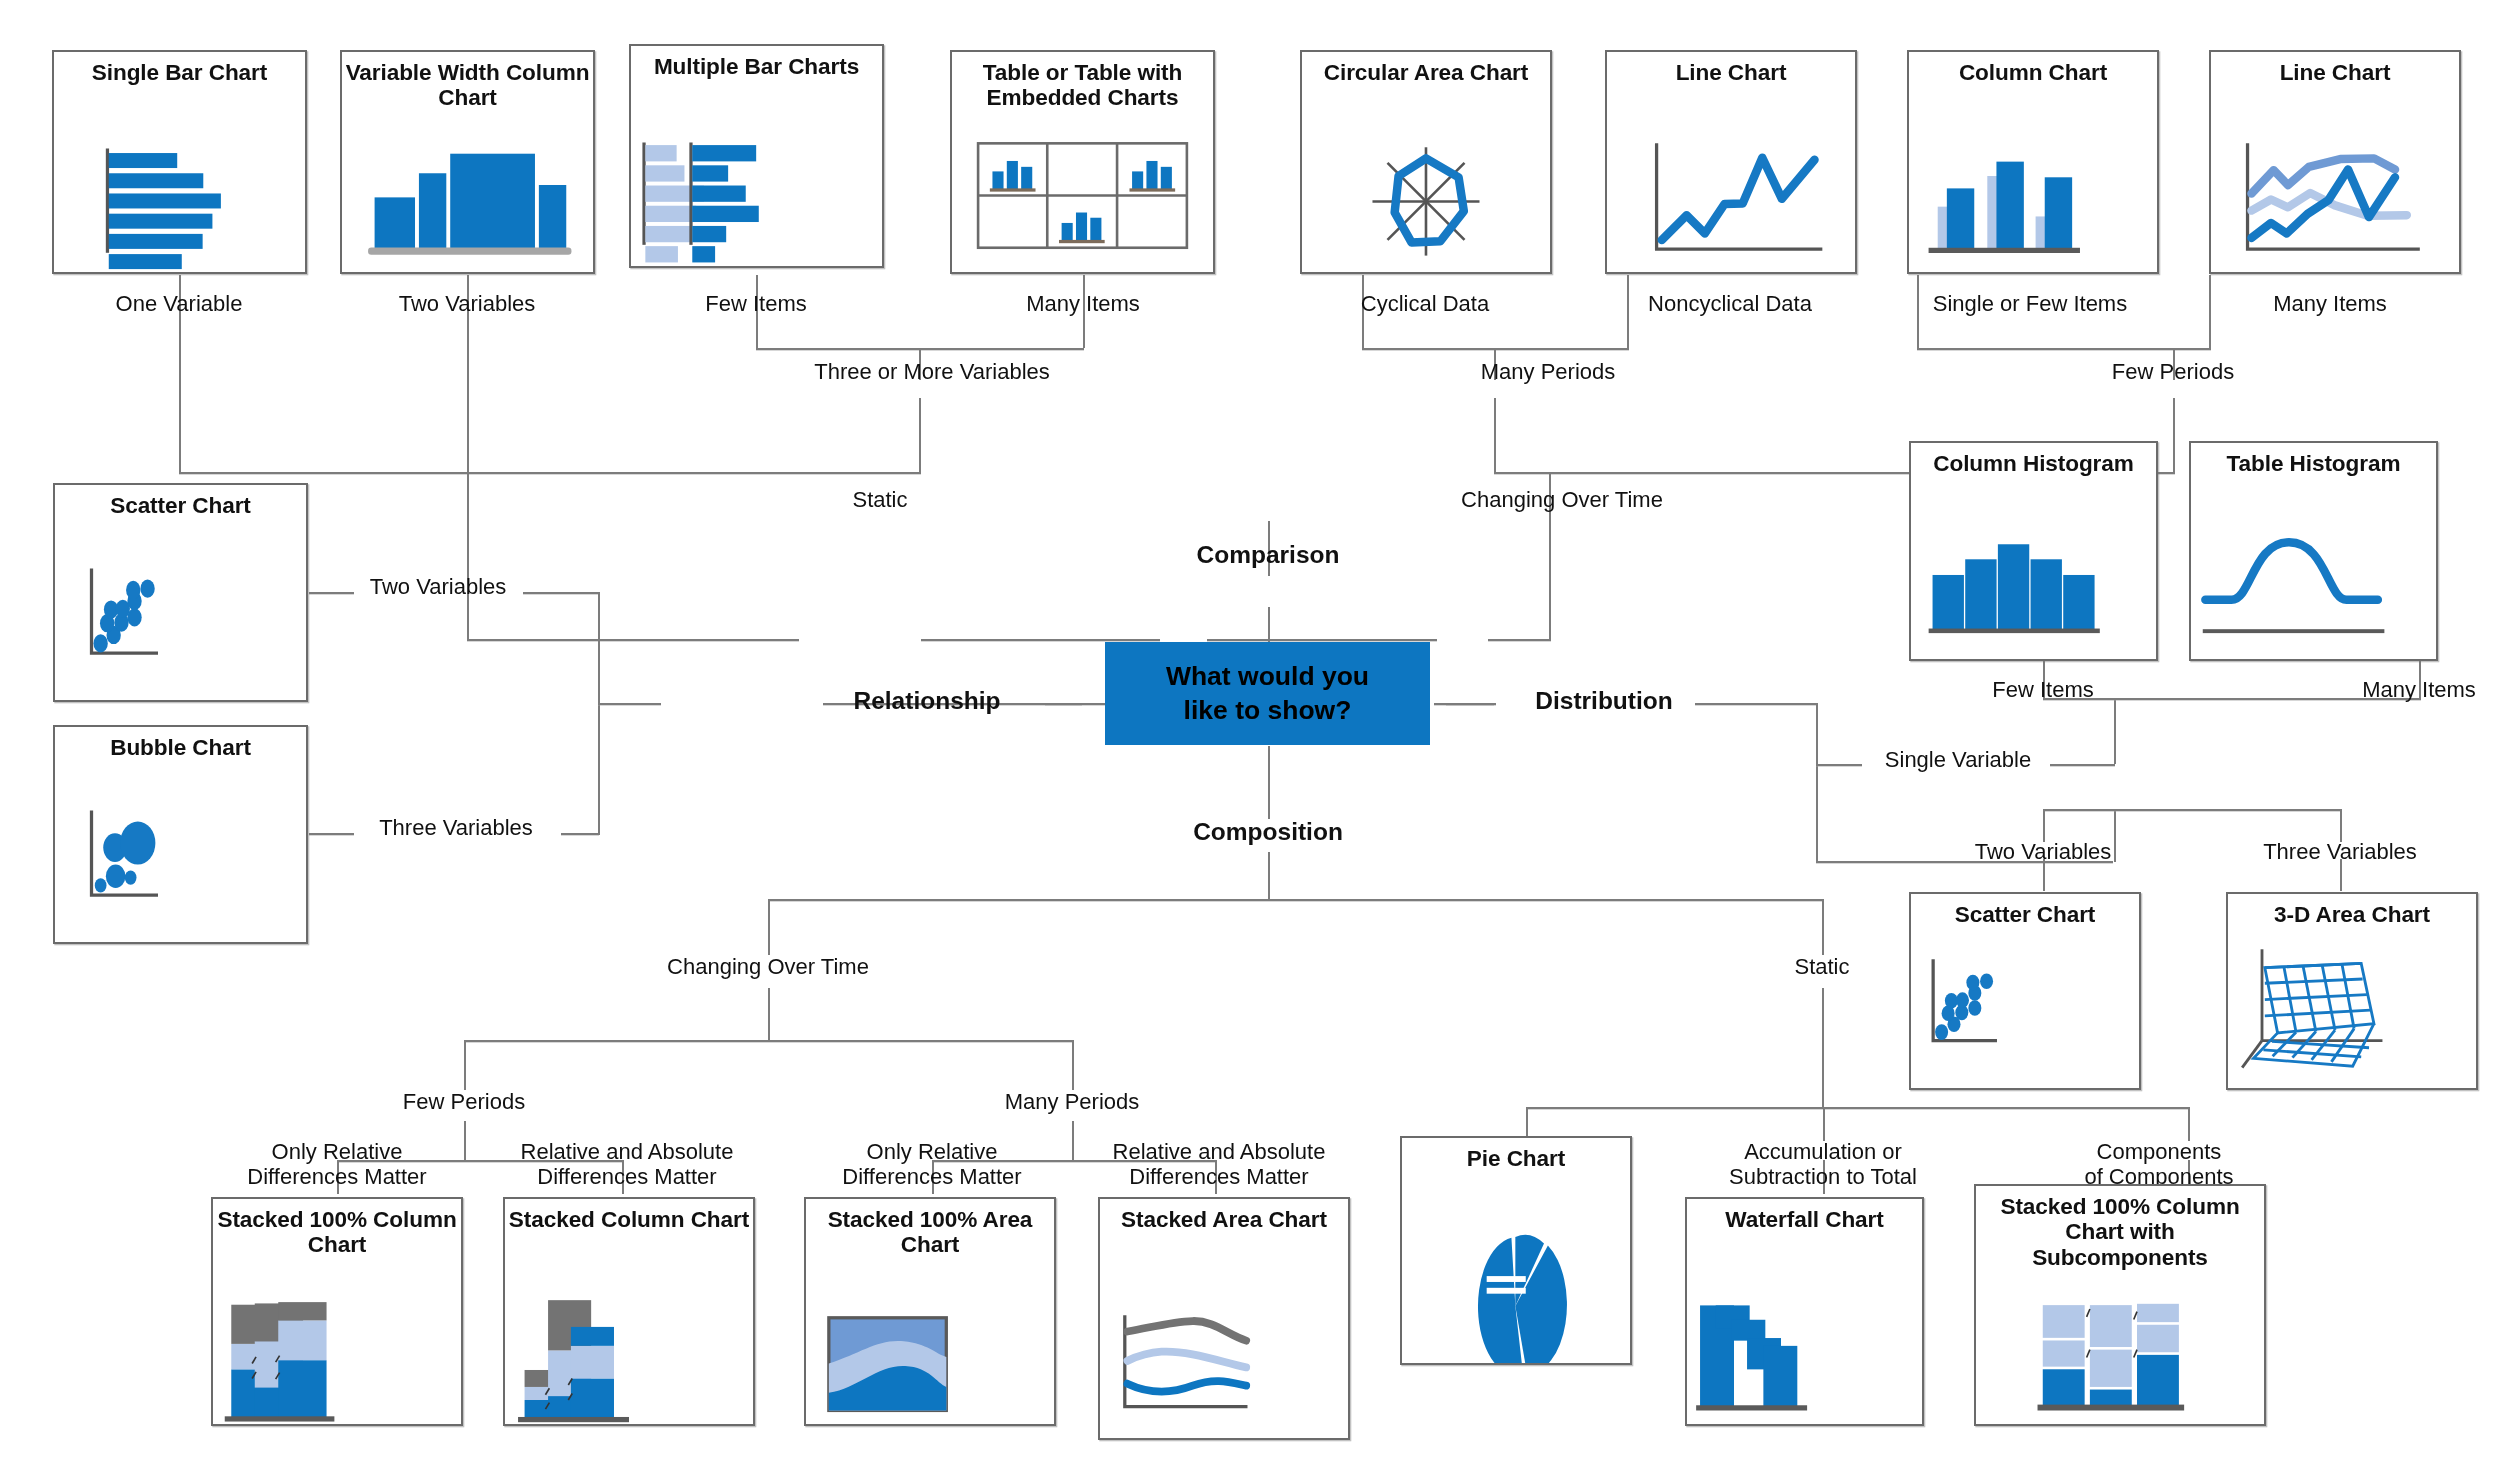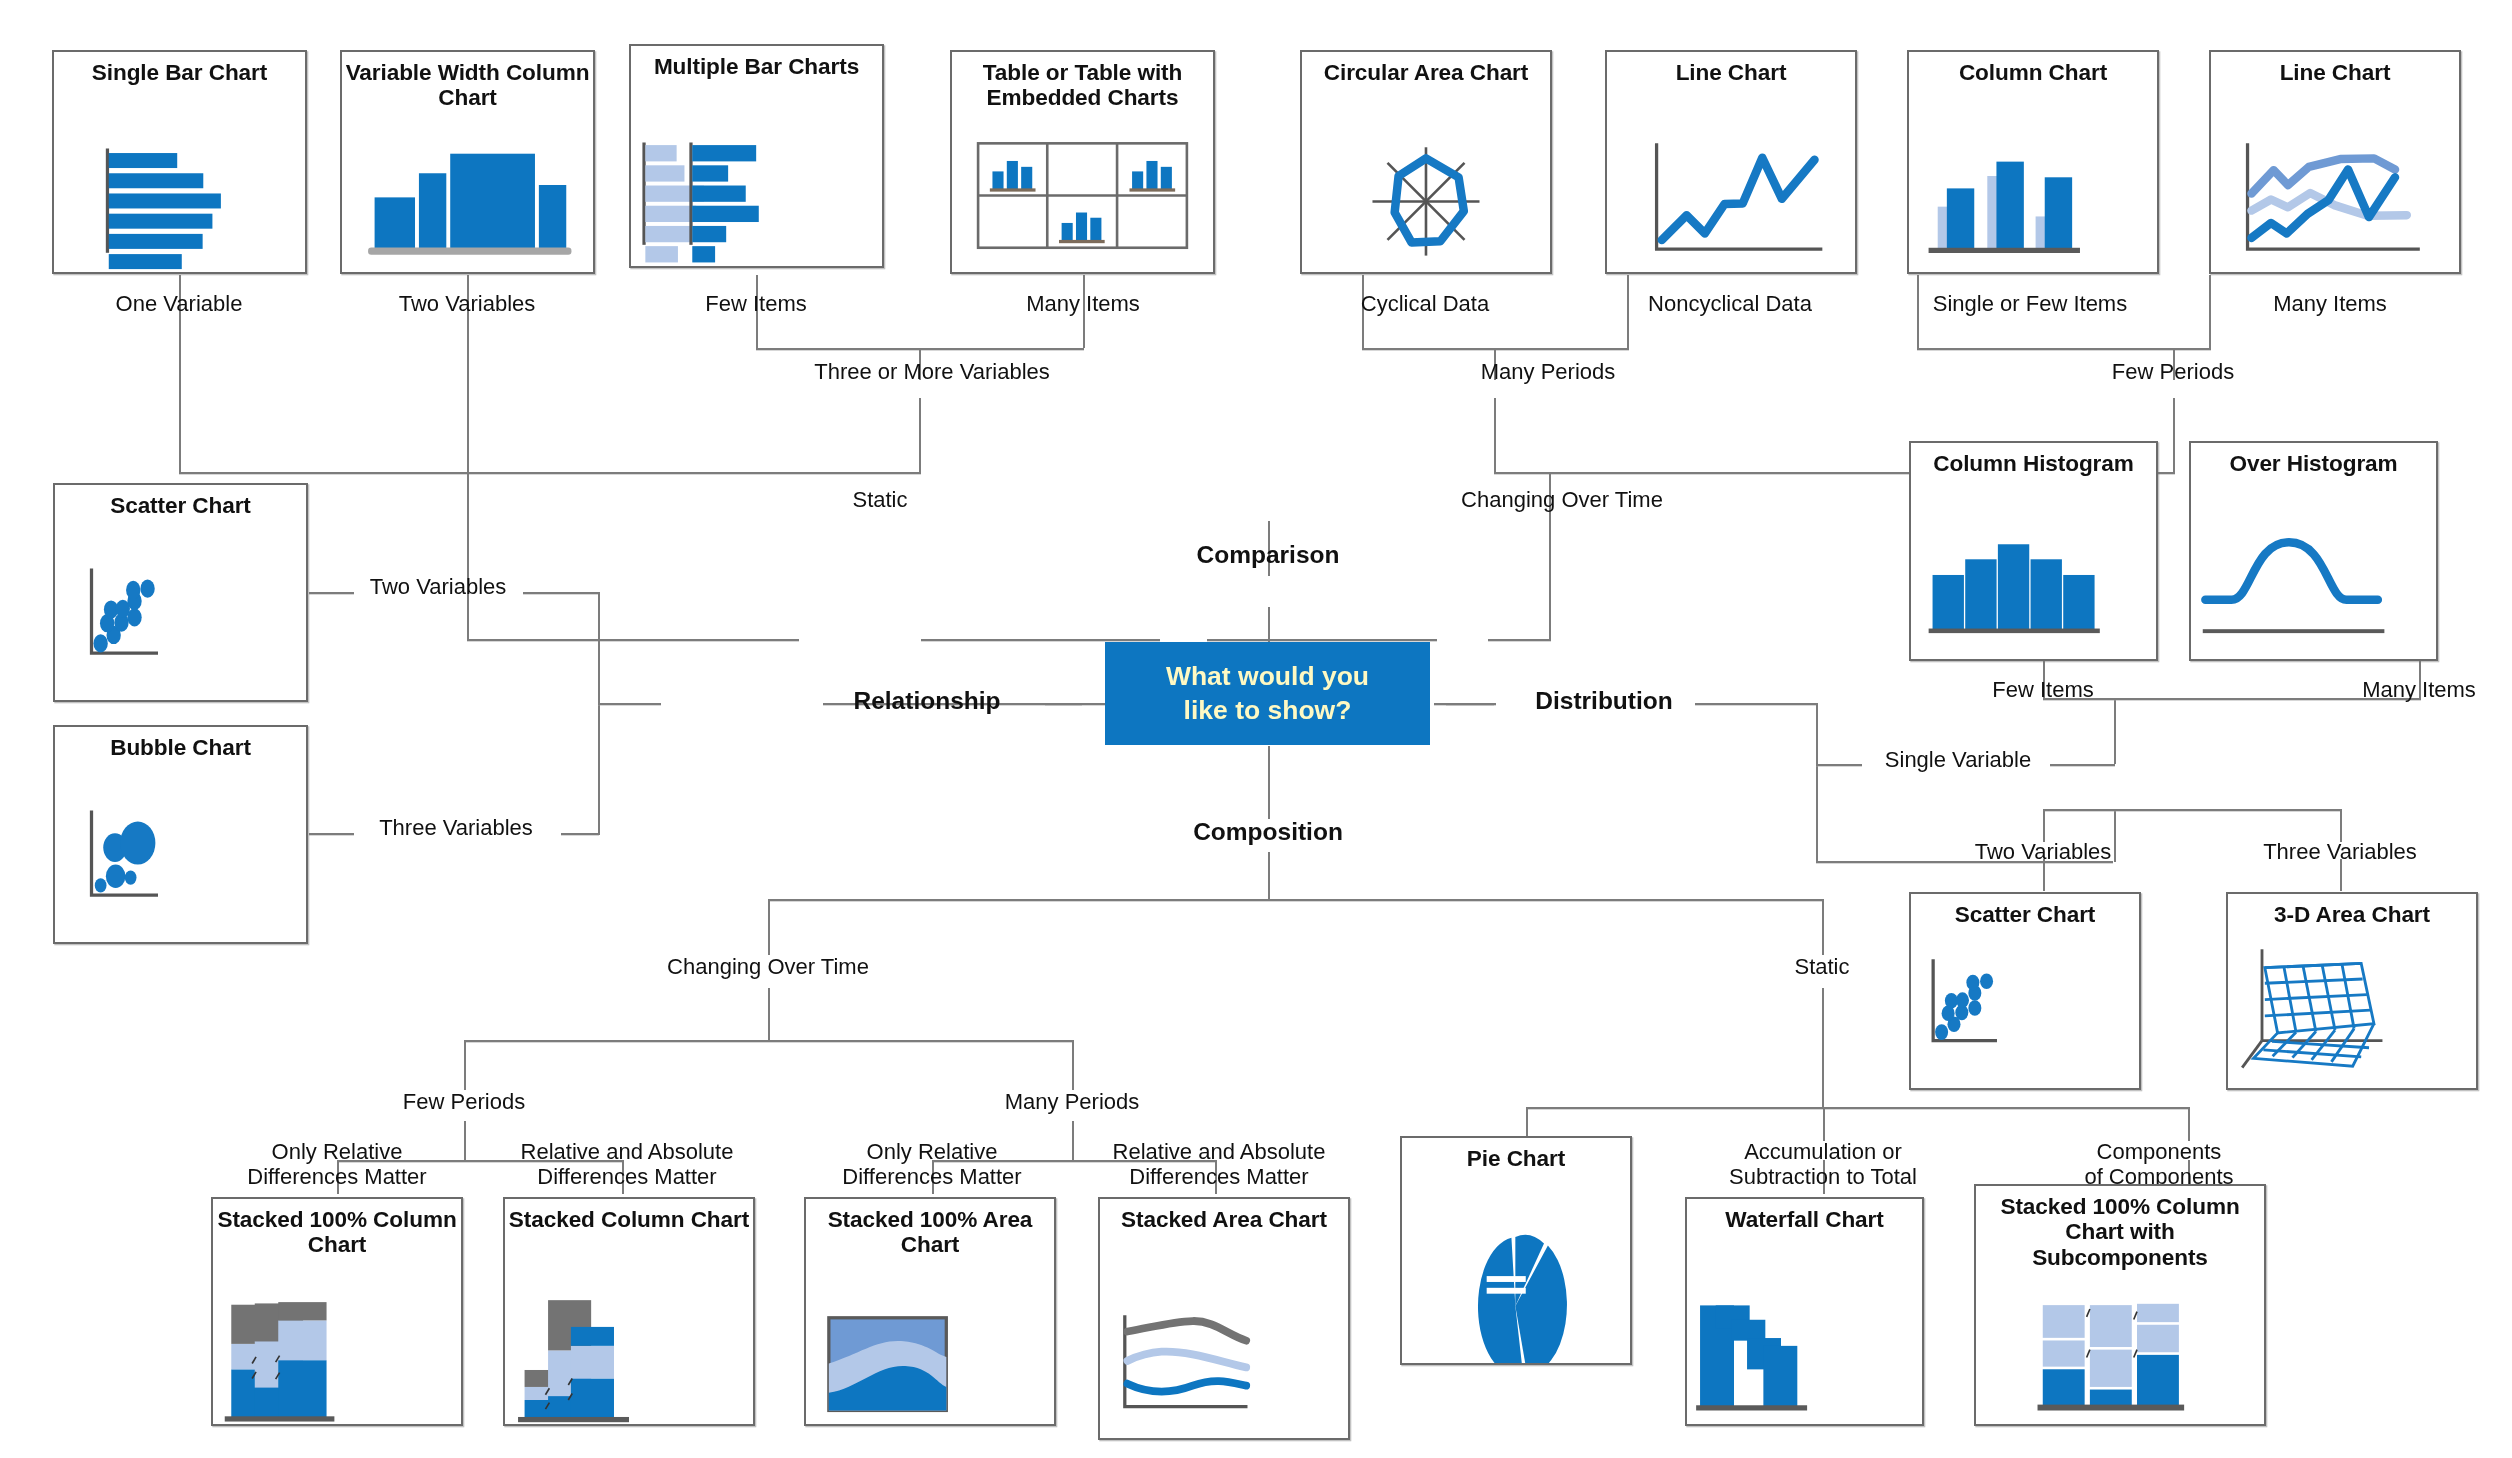--- a/index.html
+++ b/index.html
@@ -16,21 +16,21 @@
   
   .lbl{position:absolute;color:#111;font-size:22px;line-height:1.12;white-space:pre;
        text-align:center;transform:translateX(-50%);}
   .lbl.big{font-size:24.5px;font-weight:bold;}
 
   
   .h{position:absolute;height:2px;background:#7c7c7c;box-shadow:0 0.7px 0 rgba(160,160,160,.6);}
   .v{position:absolute;width:2px;background:#7c7c7c;}
 
   
-  #hub{position:absolute;background:#0d76c1;color:#fef9c3;font-weight:bold;font-size:26.5px;
+  #hub{position:absolute;background:#0d76c1;color:#000000;font-weight:bold;font-size:26.5px;
        line-height:1.28;display:flex;align-items:center;justify-content:center;text-align:center;}
 
   svg{display:block;}
 </style>
 </head>
 <body>
 
 <div id="stage">
 
   <div class="v" style="left:179px;top:275px;height:36px;"></div>
@@ -349,21 +349,21 @@
       <rect x="33" y="202" width="48" height="84" fill="#0d76c1"></rect>
       <rect x="83" y="178" width="48" height="108" fill="#0d76c1"></rect>
       <rect x="133" y="155" width="48" height="131" fill="#0d76c1"></rect>
       <rect x="183" y="178" width="48" height="108" fill="#0d76c1"></rect>
       <rect x="233" y="202" width="48" height="84" fill="#0d76c1"></rect>
       <rect x="27" y="284" width="262" height="7" fill="#5a5a5a"></rect>
     </svg>
   </div>
 
   <div class="card" style="left:2189px;top:441px;width:249px;height:220px;">
-    <div class="card-title">Over Histogram</div>
+    <div class="card-title">Table Histogram</div>
     <svg class="card-art" viewBox="0 0 375 332">
       <path d="M22 240 L62 240 C92 240 95 152 150 152 C206 152 210 240 238 240 L286 240" fill="none" stroke="#1679c4" stroke-width="13" stroke-linecap="round"></path>
       <rect x="18" y="285" width="278" height="6" fill="#5a5a5a"></rect>
     </svg>
   </div>
 
   <div class="card" style="left:1909px;top:892px;width:232px;height:198px;">
     <div class="card-title">Scatter Chart</div>
     <svg class="card-art" viewBox="0 0 350 298">
       <polyline points="34,100 34,225 132,225" fill="none" stroke="#555" stroke-width="5"></polyline>

